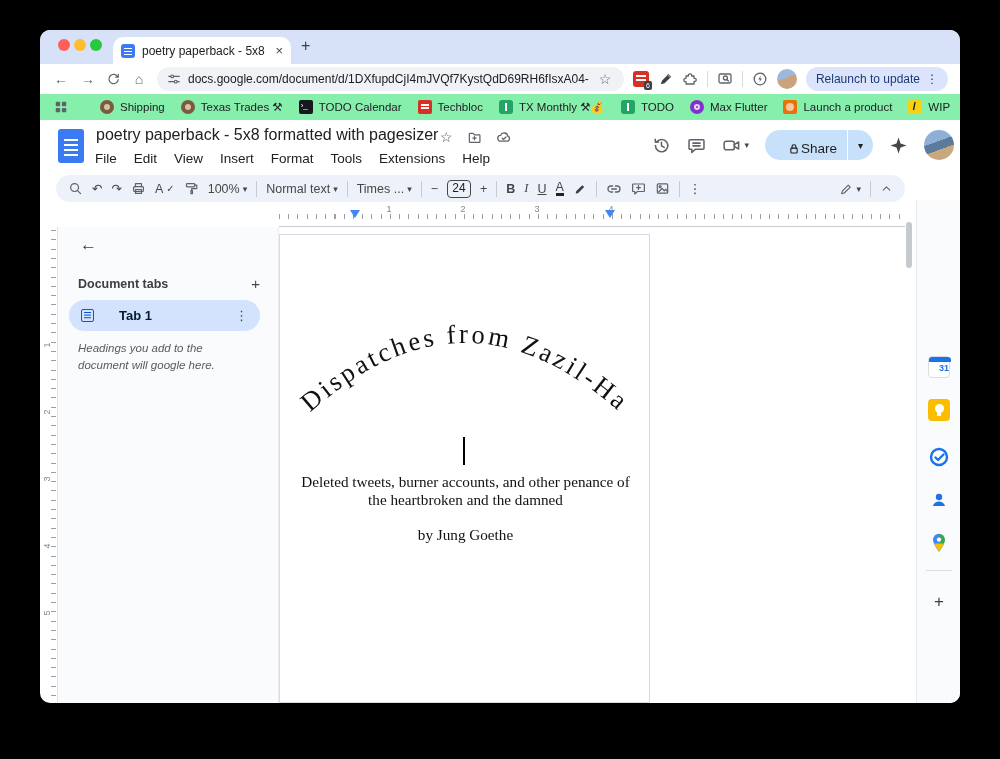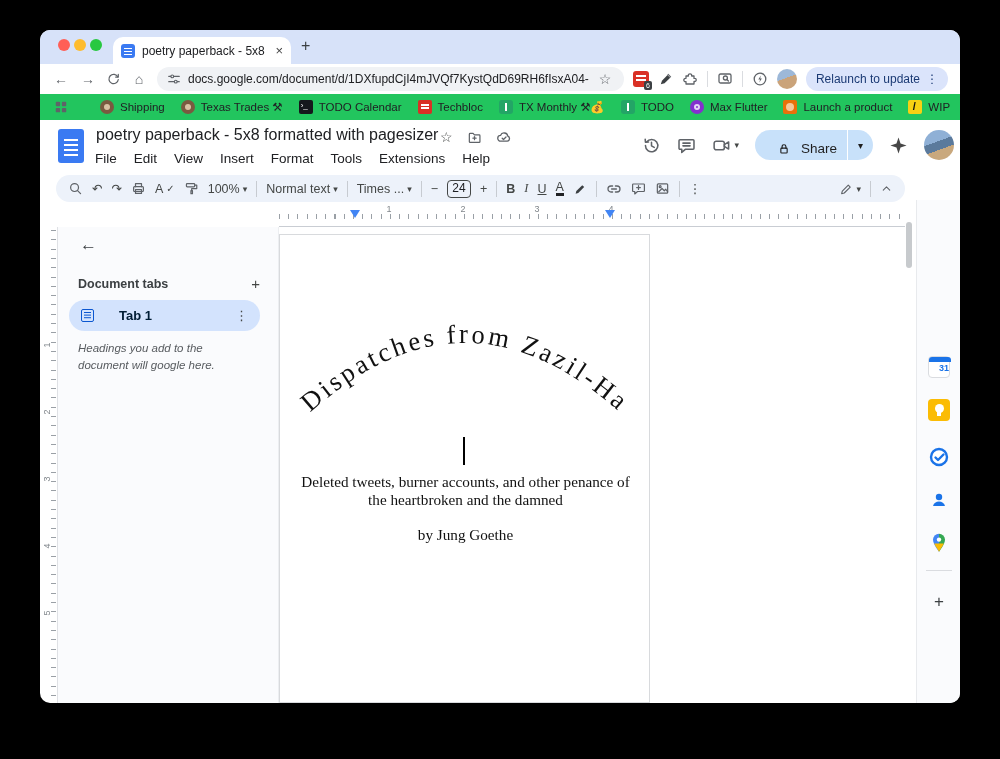--- a/index.html
+++ b/index.html
@@ -38,21 +38,21 @@
         background:#fff; box-shadow:0 4px 0 #fff; }
   .extbadge { position:absolute; right:-3px; bottom:-3px; background:#3c4043; color:#fff;
         font-size:7px; padding:0 2px; border-radius:2px; line-height:9px; }
   .vdiv { width:1px; height:16px; background:#dadce0; }
   .mini-avatar { width:20px; height:20px; border-radius:50%;
         background:linear-gradient(160deg,#9db8d8 45%,#caa37a 45%); }
   .relaunch { height:24px; background:#dbe4fb; border-radius:13px; display:flex; align-items:center;
         gap:6px; padding:0 10px; font-size:12px; color:#1b3a74; font-weight:500; white-space:nowrap; }
 
   
-  .bmrow { position:absolute; left:0; top:64px; width:920px; height:26px; background:#22c55e;
+  .bmrow { position:absolute; left:0; top:64px; width:920px; height:26px; background:#86efac;
            display:flex; align-items:center; padding:0 14px; gap:16px; }
   .bmitem { display:flex; align-items:center; gap:6px; font-size:11.5px; color:#202124; white-space:nowrap; }
   .fav { width:14px; height:14px; border-radius:3px; position:relative; flex:none; }
   .bm0,.bm1 { background:#7a5a40; border-radius:50%; }
   .bm0::after,.bm1::after { content:""; position:absolute; inset:4px; border-radius:50%; background:#d9c1a3; }
   .bm2 { background:#15181c; border-radius:2px; }
   .bm2::after { content:"›_"; color:#fff; font-size:8px; position:absolute; left:2px; top:1px; }
   .bm3 { background:#d93025; border-radius:2px; }
   .bm3::after { content:""; position:absolute; left:3px; top:4px; width:8px; height:1.5px;
         background:#fff; box-shadow:0 3px 0 #fff; }
@@ -71,21 +71,21 @@
   .docslogo { position:absolute; left:18px; top:9px; width:26px; height:34px; background:#3a7af2;
         border-radius:3px; }
   .docslogo::after { content:""; position:absolute; left:6px; top:10px; width:14px; height:2.4px;
         background:#fff; box-shadow:0 5px 0 #fff, 0 10px 0 #fff, 0 15px 0 0 #fff; }
   .doctitle { position:absolute; left:56px; top:6px; font-size:16px; color:#202124; }
   .headicons { position:absolute; left:400px; top:9px; display:flex; gap:14px; align-items:center;
         color:#444746; font-size:14px; }
   .menurow { position:absolute; left:55px; top:31px; display:flex; gap:17px; font-size:13.5px; color:#202124; }
   .headright { position:absolute; right:6px; top:10px; display:flex; align-items:center; gap:16px; }
   .sharepill { height:30px; background:#c8e1fa; border-radius:15px; display:flex; align-items:center; }
-  .shareleft { display:flex; align-items:center; gap:10px; padding:0 10px 0 22px; font-size:13.5px;
+  .shareleft { display:flex; align-items:center; gap:0; padding:0 10px 0 22px; font-size:13.5px;
         color:#1f1f1f; font-weight:500;margin-top:7px; }
   .sharesep { width:1px; height:30px; background:#fff; }
   .sharecaret { padding:0 10px; font-size:10px; color:#1f1f1f; }
   .bigavatar { width:30px; height:30px; border-radius:50%;
         background:linear-gradient(160deg,#8fb0d6 40%,#5b7a9c 40% 62%,#c9a87d 62%); }
 
   
   .toolbarwrap { position:absolute; left:0; top:144px; width:920px; height:30px; background:#fff; }
   .toolbar { position:absolute; left:16px; top:1px; width:849px; height:27px; background:#edf2fa;
         border-radius:14px; display:flex; align-items:center; padding:0 12px; gap:9px;

